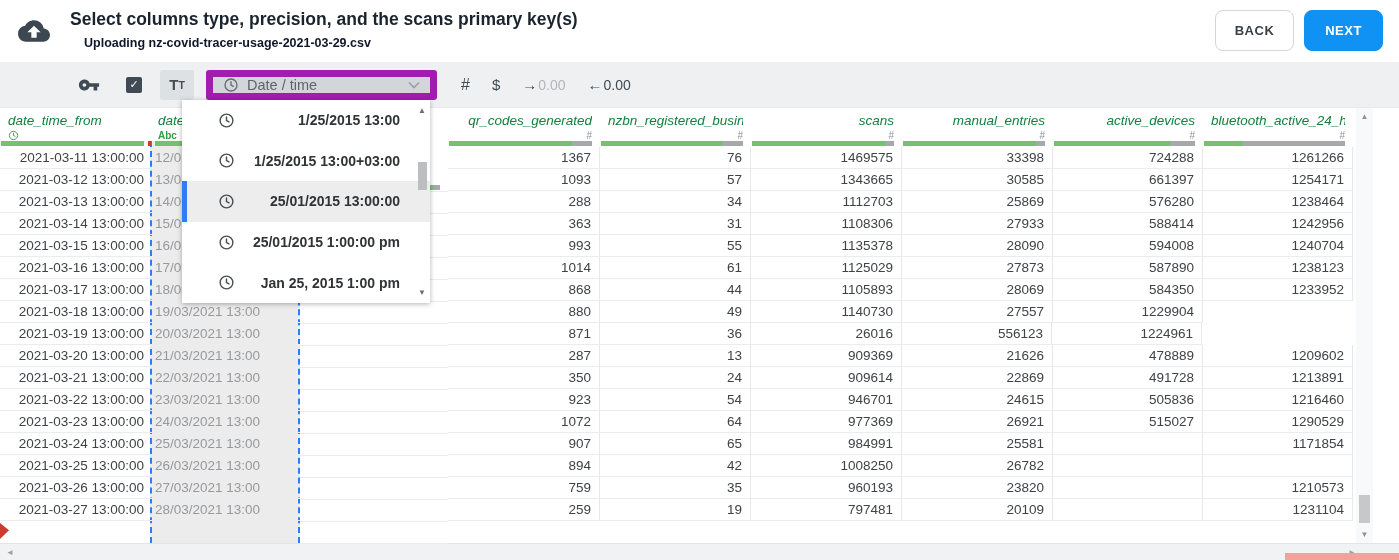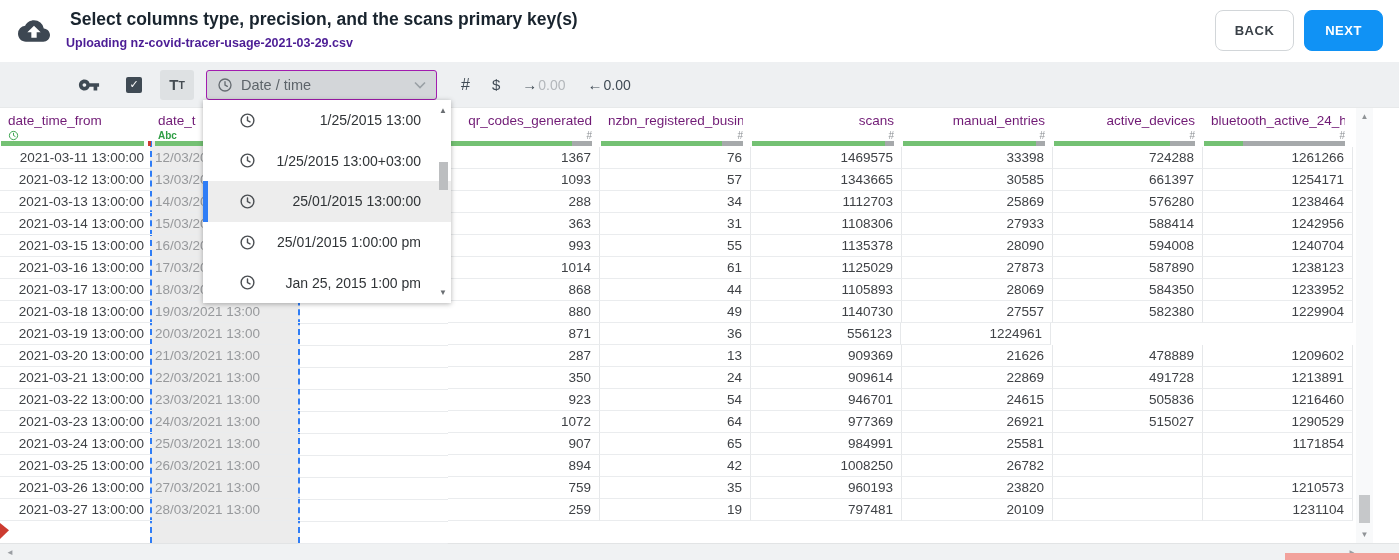--- a/index.html
+++ b/index.html
@@ -3,53 +3,53 @@
 <meta charset="utf-8">
 <style>
   html,body{margin:0;padding:0;background:#fff;}
   #app{position:relative;width:1399px;height:560px;overflow:hidden;background:#fff;
        font-family:"Liberation Sans","DejaVu Sans",sans-serif;}
 
   
   .top{position:absolute;left:0;top:0;width:1399px;height:62px;background:#fff;}
   .upIcon{position:absolute;left:18px;top:15px;width:32px;height:32px;color:#3d4752;}
   .title{position:absolute;left:70px;top:9px;font-size:17.5px;font-weight:600;color:#19242e;}
-  .subtitle{position:absolute;left:66px;top:36px;font-size:12.5px;font-weight:700;color:#4c1d95;}
+  .subtitle{position:absolute;left:84px;top:36px;font-size:12.5px;font-weight:700;color:#0f172a;}
   .btns{position:absolute;right:16px;top:10px;display:flex;gap:10px;}
   .btn{height:41px;min-width:79px;border-radius:8px;display:flex;align-items:center;justify-content:center;
        font-size:13px;font-weight:700;letter-spacing:.5px;cursor:pointer;box-sizing:border-box;}
   .btnBack{background:#fff;border:1px solid #d2d6d9;color:#3a4148;}
   .btnNext{background:var(--accent-blue);border:1px solid var(--accent-blue);color:#fff;}
 
   
   .toolbar{position:absolute;left:0;top:62px;width:1399px;height:46px;background:#eef0f2;
            display:flex;align-items:center;box-sizing:border-box;padding-left:78px;border-bottom:1px solid #e7e9ea;}
   .keyIcon{width:22px;height:22px;color:#3f4a54;flex:0 0 auto;}
   .cbox{width:16px;height:16px;background:#3f4a54;border-radius:2px;margin-left:26px;
         display:flex;align-items:center;justify-content:center;color:#fff;font-size:11px;font-weight:700;flex:0 0 auto;}
   .ttBtn{width:34px;height:30px;background:#dee1e3;border-radius:3px;margin-left:18px;
          display:flex;align-items:center;justify-content:center;color:#454c52;flex:0 0 auto;}
   .ttBig{font-size:15px;font-weight:600;}
   .ttSmall{font-size:10.5px;font-weight:600;}
-  .select{width:231px;height:30px;background:#d3d6d9;border:1px solid #a21caf;border-radius:3px;margin-left:12px;
+  .select{width:231px;height:30px;background:#d3d6d9;border:7px solid #a21caf;border-radius:3px;margin-left:12px;
           display:flex;align-items:center;box-sizing:border-box;color:#5d646a;flex:0 0 auto;cursor:pointer;}
   .selClock{width:16px;height:16px;margin-left:10px;color:#666c72;}
   .selLabel{margin-left:8px;font-size:14.5px;}
   .selChev{margin-left:auto;margin-right:10px;color:#9aa0a5;}
   .tbIcon{color:#3f4a54;margin-left:24px;font-size:16px;flex:0 0 auto;cursor:pointer;}
   .dollar{font-size:15px;margin-left:22px;}
   .decGroup{display:flex;align-items:center;margin-left:22px;flex:0 0 auto;cursor:pointer;}
   .decArrow{font-size:15px;color:#3f4a54;}
   .decMuted{font-size:14px;color:#b3b7bb;margin-left:1px;}
   .decDark{font-size:14px;color:#3f4a54;margin-left:1px;}
 
   
   .hrow{position:absolute;left:0;top:108px;width:1353px;height:33px;display:flex;background:#fff;}
   .hcell{box-sizing:border-box;padding:5px 0 0 8px;cursor:pointer;}
-  .hname{font-size:13.5px;color:#701a75;white-space:nowrap;overflow:hidden;}
+  .hname{font-size:13.5px;color:#15803d;white-space:nowrap;overflow:hidden;font-style:italic;}
   .htype{font-size:10px;color:#8e9296;margin-top:2px;height:11px;}
   .htype.green{color:#2f9e44;font-weight:700;}
   .htype svg{width:11px;height:11px;}
 
   .brow{position:absolute;left:0;top:141px;width:1353px;height:6px;display:flex;z-index:2;}
   .bcell{box-sizing:border-box;position:relative;padding:0 1px;}
   .binner{display:flex;height:5px;width:100%;}
   .bgreen{background:var(--green);height:100%;}
   .bgray{background:var(--bar-gray);height:100%;flex:1;}
   .btick{position:absolute;right:-1px;top:0;width:3px;height:5px;background:var(--error-red);z-index:3;}
@@ -69,22 +69,22 @@
   .c4{width:151px;text-align:right;padding-right:8px;}
   .c5{width:151px;text-align:right;padding-right:8px;}
   .c6{width:151px;text-align:right;padding-right:8px;}
   .c7{width:150px;text-align:right;padding-right:8px;}
   .c8{width:150px;text-align:right;padding-right:8px;}
   .cell.c2,.cell.c3,.cell.c4,.cell.c5,.cell.c6,.cell.c7,.cell.c8{border-right:1px solid #e6e8ea;}
   .hcell{padding-left:8px;}
   .hrow .c0,.hrow .c1{color:#383c40;text-align:left;}
 
   
-  .dd{position:absolute;left:203px;top:100px;width:248px;height:203px;background:#fff;z-index:10;
-      box-shadow:0 1px 5px rgba(0,0,0,.3);}
+  .dd{position:absolute;left:182px;top:100px;width:248px;height:203px;background:#fff;z-index:10;
+      box-shadow:0 1px 5px rgba(0,0,0,.3);font-weight:bold;}
   .ddItem{position:relative;height:40.6px;display:flex;align-items:center;cursor:pointer;}
   .ddItem.sel{background:#ededed;}
   .ddSelBar{position:absolute;left:0;top:0;width:5px;height:100%;background:var(--selection-blue);}
   .ddClock{width:17px;height:17px;margin-left:36px;color:#4a4e52;flex:0 0 auto;}
   .ddClock svg{width:17px;height:17px;}
   .ddLabel{flex:1;text-align:right;padding-right:30px;font-size:14px;color:#303437;white-space:nowrap;}
   .ddUp{position:absolute;right:4px;top:6px;font-size:8px;color:#6a6e72;cursor:pointer;}
   .ddDown{position:absolute;right:4px;bottom:6px;font-size:8px;color:#6a6e72;cursor:pointer;}
   .ddThumb{position:absolute;right:3px;top:62px;width:9px;height:28px;background:#bcbec0;cursor:pointer;}
 
@@ -327,29 +327,29 @@
         <div class="cell c8">1233952</div>
       </div>
       <div class="trow">
         <div class="cell c0">2021-03-18 13:00:00</div>
         <div class="cell c1">19/03/2021 13:00</div>
         <div class="cell c2">1096</div>
         <div class="cell c3">880</div>
         <div class="cell c4">49</div>
         <div class="cell c5">1140730</div>
         <div class="cell c6">27557</div>
-        <div class="cell c7">582380</div>
         <div class="cell c8">1229904</div>
       </div>
       <div class="trow">
         <div class="cell c0">2021-03-19 13:00:00</div>
         <div class="cell c1">20/03/2021 13:00</div>
         <div class="cell c2">1035</div>
         <div class="cell c3">871</div>
         <div class="cell c4">36</div>
+        <div class="cell c6">26016</div>
         <div class="cell c7">556123</div>
         <div class="cell c8">1224961</div>
       </div>
       <div class="trow">
         <div class="cell c0">2021-03-20 13:00:00</div>
         <div class="cell c1">21/03/2021 13:00</div>
         <div class="cell c2">1313</div>
         <div class="cell c3">287</div>
         <div class="cell c4">13</div>
         <div class="cell c5">909369</div>

